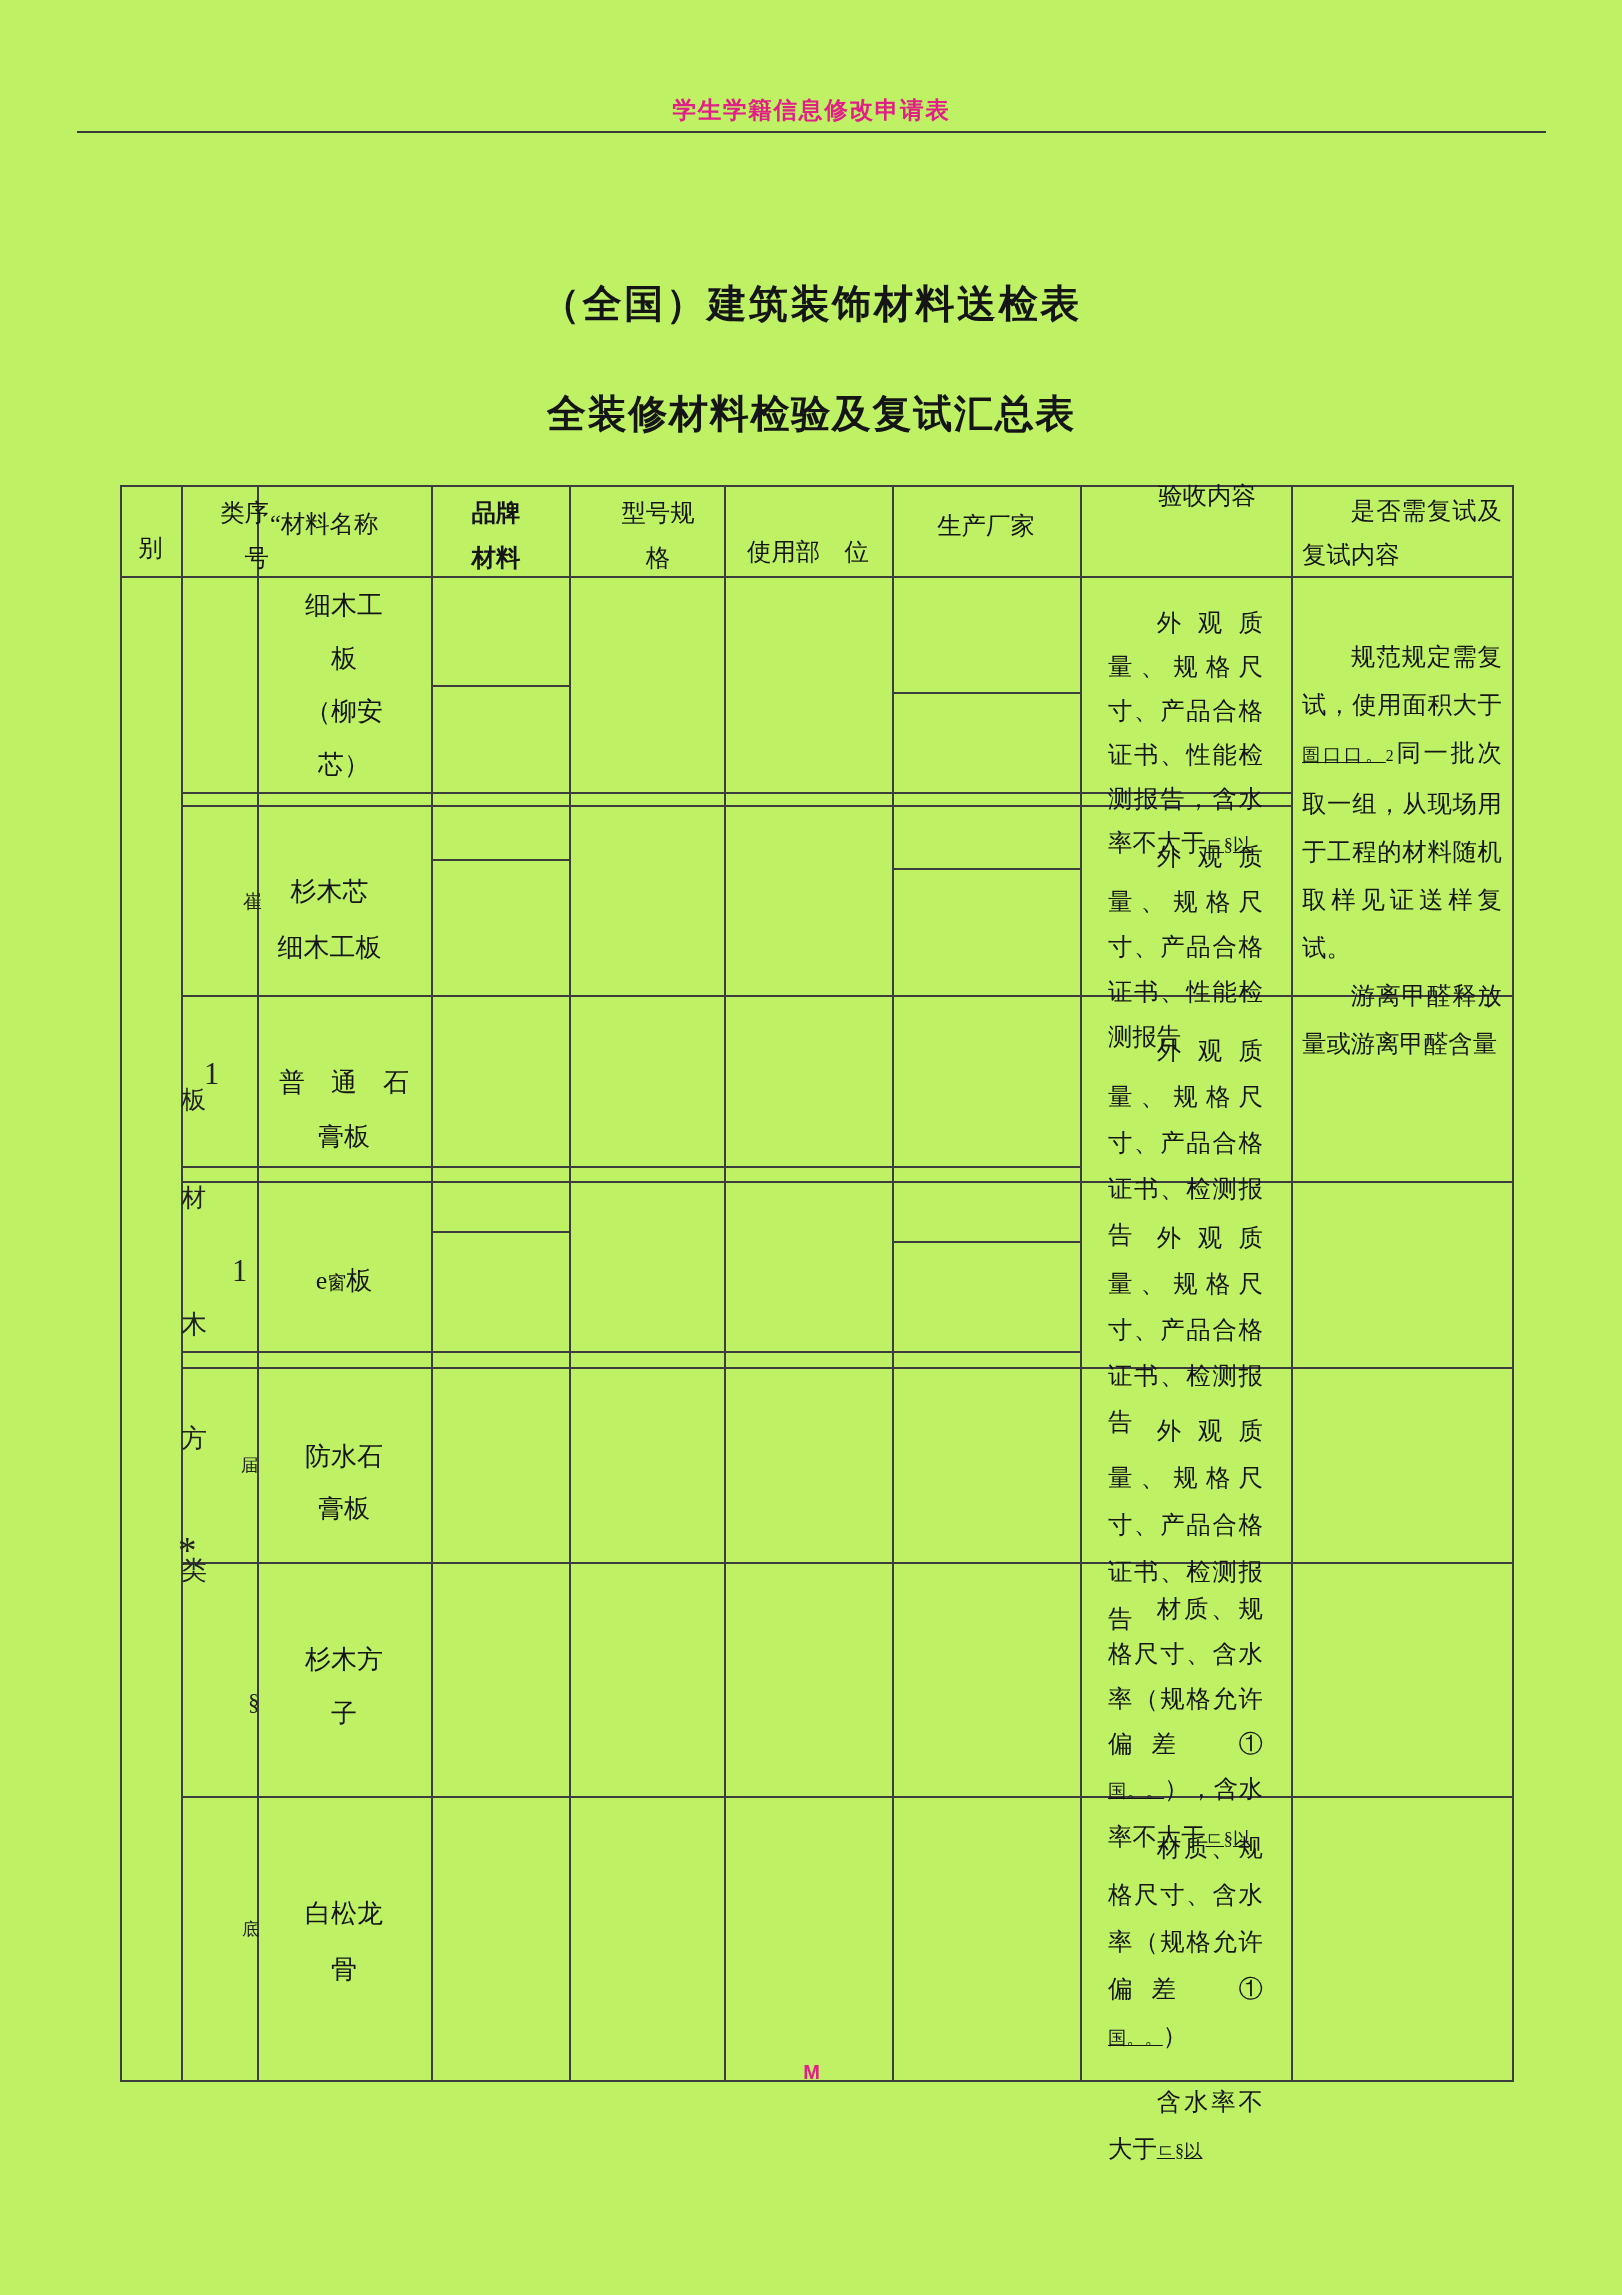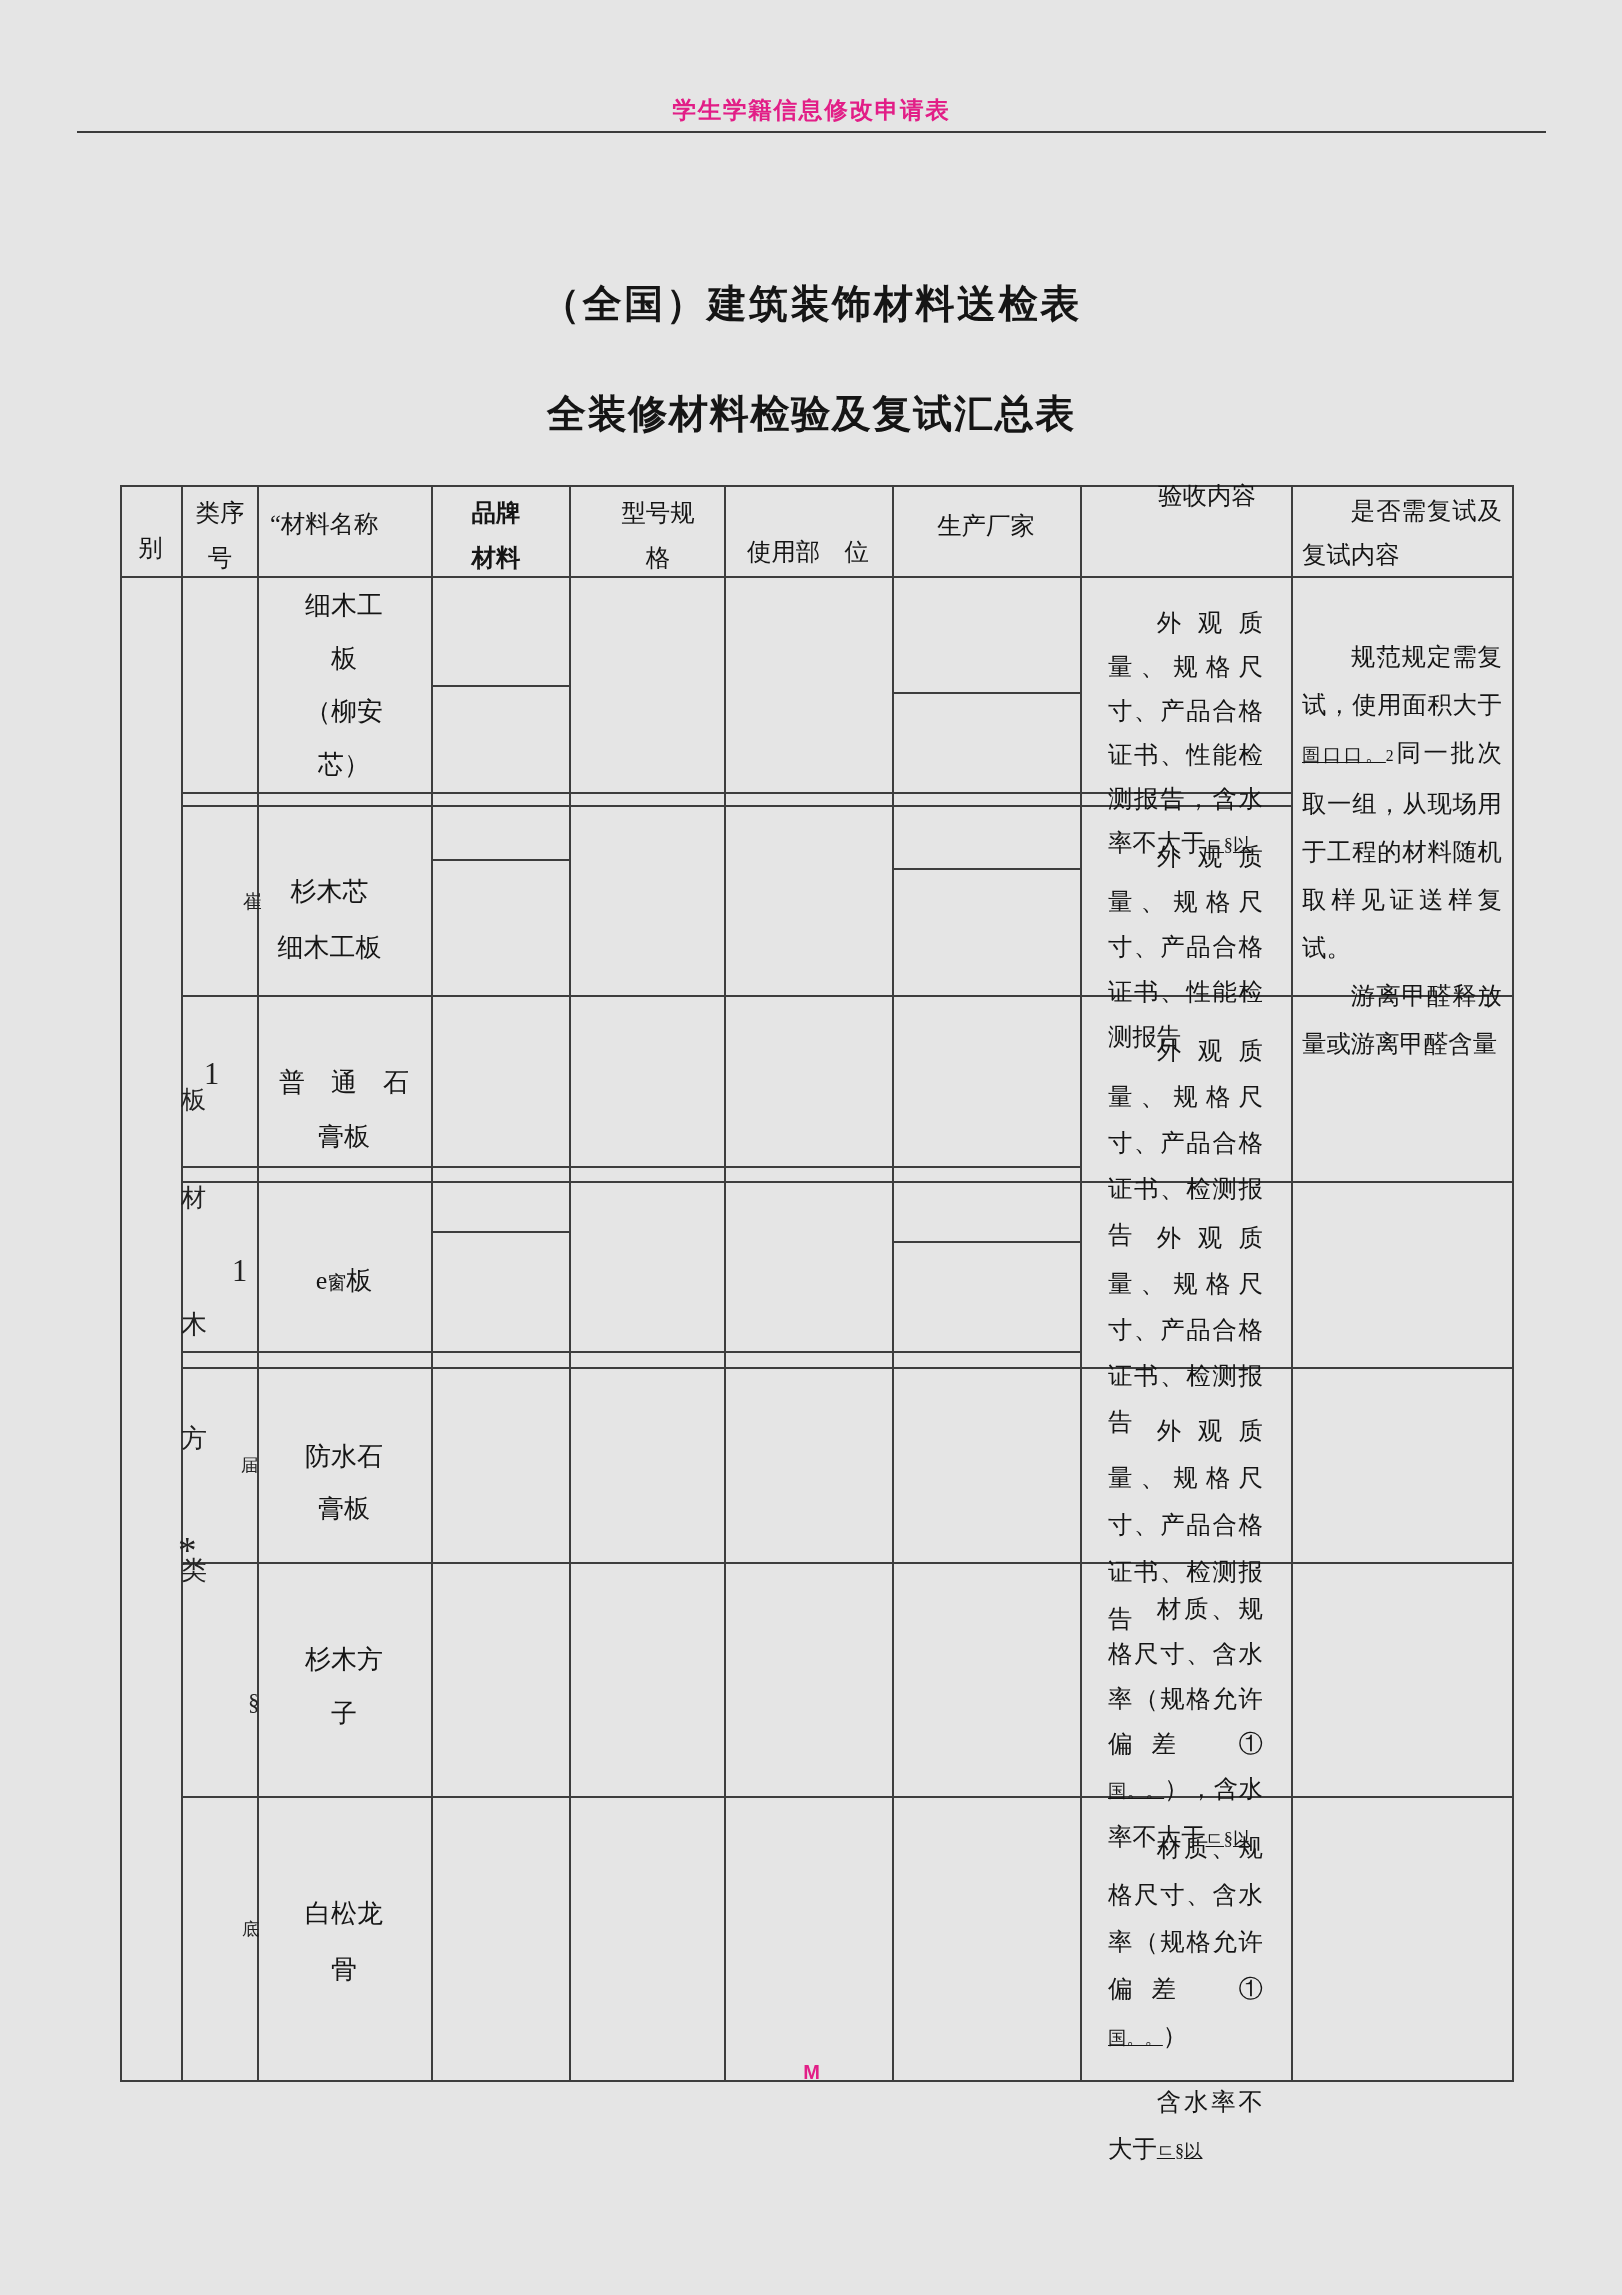--- a/index.html
+++ b/index.html
@@ -1,16 +1,16 @@
 <!DOCTYPE html>
 <html style="font-size:14px"><head>
 <meta charset="utf-8">
 <style>
   html,body{margin:0;padding:0;background:#ffffff;}
-  .page{position:relative;width:1623px;height:2295px;background:#e5e5e5;overflow:hidden;
+  .page{position:relative;width:1623px;height:2295px;background:#bef264;overflow:hidden;
         font-family:"Liberation Serif","DejaVu Serif",serif;color:#151515;}
   .abs{position:absolute;}
   .doc-header{position:absolute;left:0;top:94px;width:100%;text-align:center;
       font-family:"Liberation Sans","DejaVu Sans",sans-serif;
       font-weight:bold;font-size:23.6px;letter-spacing:1.7px;color:#E21E87;}
   .header-rule{position:absolute;left:77px;top:131px;width:1469px;height:1.7px;background:#3b3b3b;}
   .title-main{position:absolute;left:0;top:277px;width:100%;text-align:center;
       font-size:39px;font-weight:bold;letter-spacing:2.6px;}
   .title-sub{position:absolute;left:0;top:387px;width:100%;text-align:center;
       font-size:39px;font-weight:bold;letter-spacing:1.7px;}
@@ -68,21 +68,21 @@
       <div class="ln" style="left: 120px; top: 2080px; width: 1394px; height: 1.7px; background: rgb(61, 61, 61);"></div>
       <div class="ln" style="left: 431px; top: 685px; width: 140px; height: 1.7px; background: rgb(61, 61, 61);"></div>
       <div class="ln" style="left: 892px; top: 692px; width: 190px; height: 1.7px; background: rgb(61, 61, 61);"></div>
       <div class="ln" style="left: 431px; top: 859px; width: 140px; height: 1.7px; background: rgb(61, 61, 61);"></div>
       <div class="ln" style="left: 892px; top: 868px; width: 190px; height: 1.7px; background: rgb(61, 61, 61);"></div>
       <div class="ln" style="left: 431px; top: 1231px; width: 140px; height: 1.7px; background: rgb(61, 61, 61);"></div>
       <div class="ln" style="left: 892px; top: 1241px; width: 190px; height: 1.7px; background: rgb(61, 61, 61);"></div>
     </div>
 
   <div class="cell hdr c" style="left:120px;top:532px;width:61px;">别</div>
-  <div class="cell hdr r" style="left:184px;top:490px;width:72px;line-height:45px;text-align:center;"><span>类序</span><br><span>号</span></div>
+  <div class="cell hdr r" style="left:197px;top:490px;width:72px;line-height:45px;"><span>类序</span><br><span>号</span></div>
   <div class="cell hdr" style="left:270px;top:508px;width:161px;">“材料名称</div>
   <div class="cell hdr c" style="left:431px;top:490px;width:130px;line-height:45px;font-weight:bold;"><span>品牌</span><br><span>材料</span></div>
   <div class="cell hdr c" style="left:569px;top:490px;width:178px;line-height:45px;"><span>型号规</span><br><span>格</span></div>
   <div class="cell hdr c" style="left:724px;top:536px;width:168px;">使用部　位</div>
   <div class="cell hdr c" style="left:892px;top:510px;width:188px;">生产厂家</div>
   <div class="cell hdr c" style="left:1080px;top:480px;width:254px;">验收内容</div>
   <div class="cell hdr just" style="left:1302px;top:489px;width:200px;line-height:44px;">
       <p>是否需复试及复试内容</p>
     </div>
 

